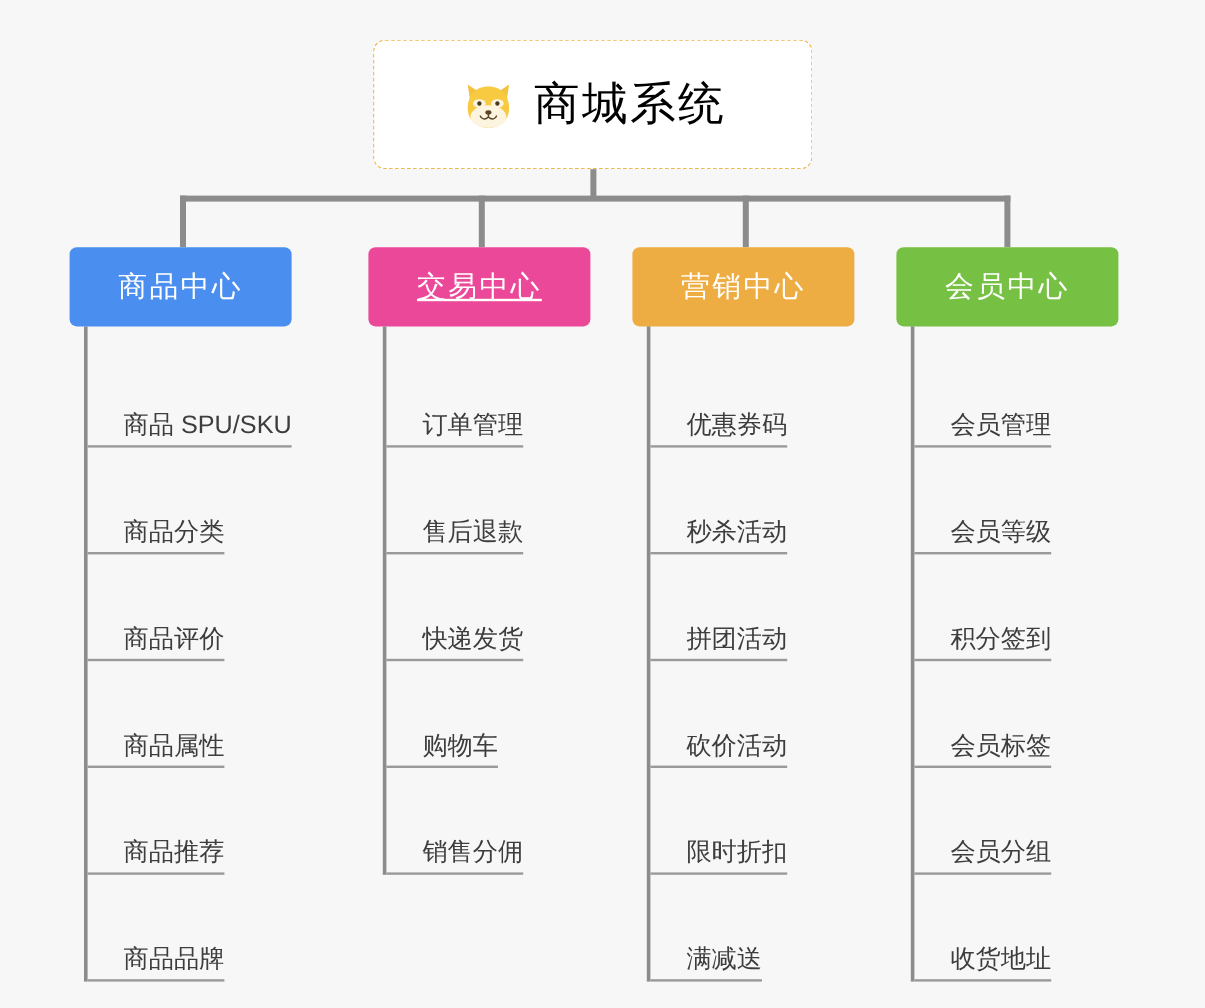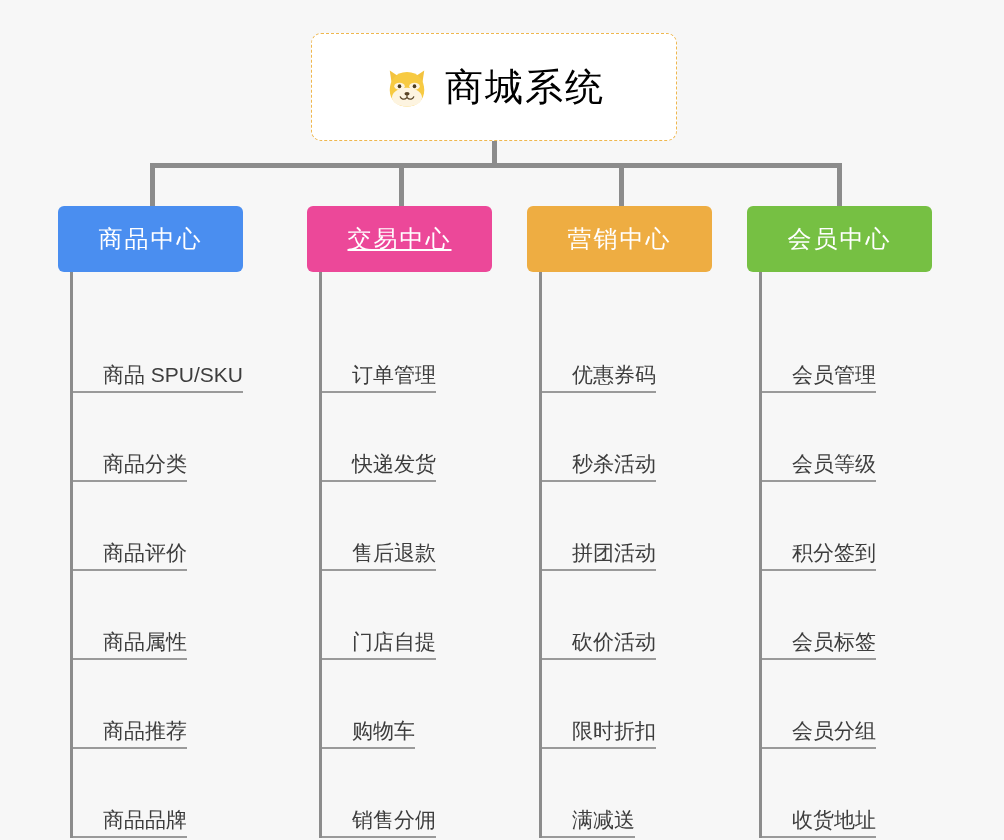--- a/index.html
+++ b/index.html
@@ -76,21 +76,21 @@
     color: #ffffff;
     font-size: 24px;
     letter-spacing: 2px;
     box-sizing: border-box;
   }
 
   
   .leaf-list {
     position: relative;
     margin-top: 0;
-    padding-top: 32px;
+    padding-top: 12px;
     border-left: 3px solid #8c8c8c;
     margin-left: 12px;
   }
   .leaf-item {
     position: relative;
     height: 89px;
     box-sizing: border-box;
     display: flex;
     align-items: flex-end;
     padding-left: 30px;
@@ -180,27 +180,24 @@
 
   <div class="column" id="col-1">
     <div class="col-header" style="background: #ec4899; text-decoration: underline;">
       <span>交易中心</span>
     </div>
     <div class="leaf-list">
       <div class="leaf-item">
         <span class="leaf-label">订单管理<span class="leaf-rule" style="width: 114px; left: -30px;"></span></span>
       </div>
       <div class="leaf-item">
+        <span class="leaf-label">售后退款<span class="leaf-rule" style="width: 114px; left: -30px;"></span></span>
+      </div>
+      <div class="leaf-item">
         <span class="leaf-label">快递发货<span class="leaf-rule" style="width: 114px; left: -30px;"></span></span>
-      </div>
-      <div class="leaf-item">
-        <span class="leaf-label">售后退款<span class="leaf-rule" style="width: 114px; left: -30px;"></span></span>
-      </div>
-      <div class="leaf-item">
-        <span class="leaf-label">门店自提<span class="leaf-rule" style="width: 114px; left: -30px;"></span></span>
       </div>
       <div class="leaf-item">
         <span class="leaf-label">购物车<span class="leaf-rule" style="width: 93px; left: -30px;"></span></span>
       </div>
       <div class="leaf-item">
         <span class="leaf-label">销售分佣<span class="leaf-rule" style="width: 114px; left: -30px;"></span></span>
       </div>
     </div>
   </div>
 

